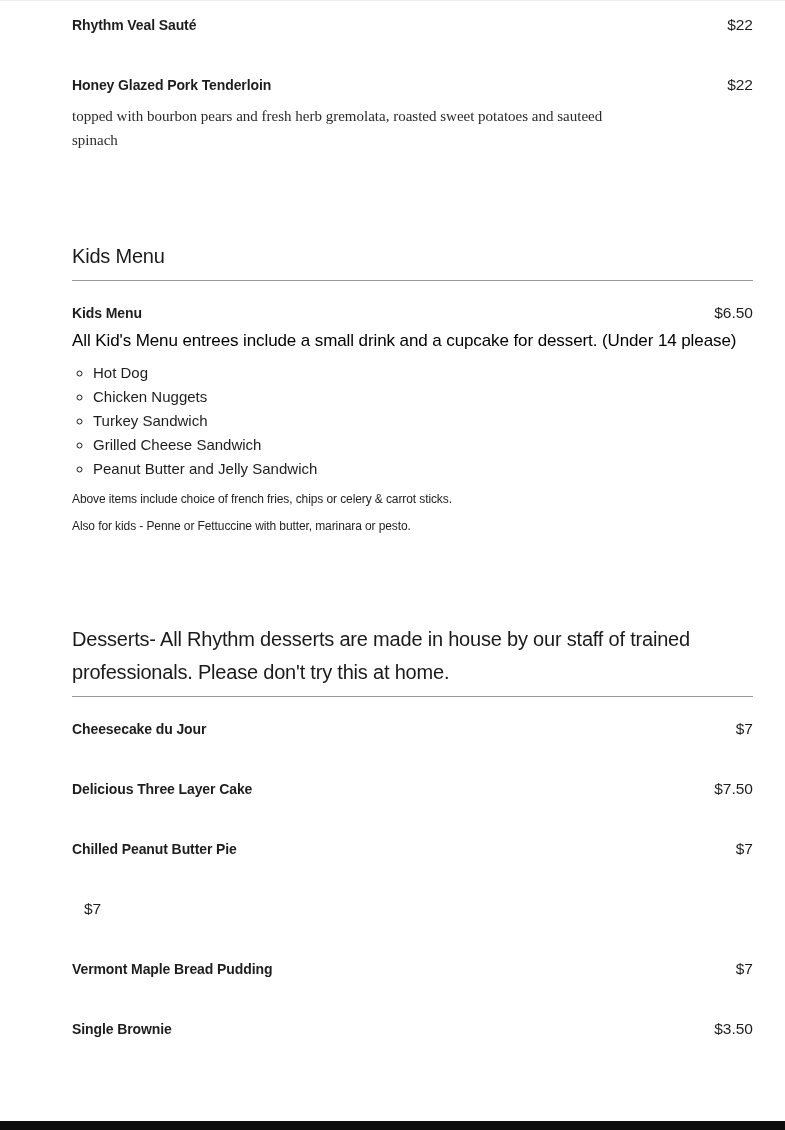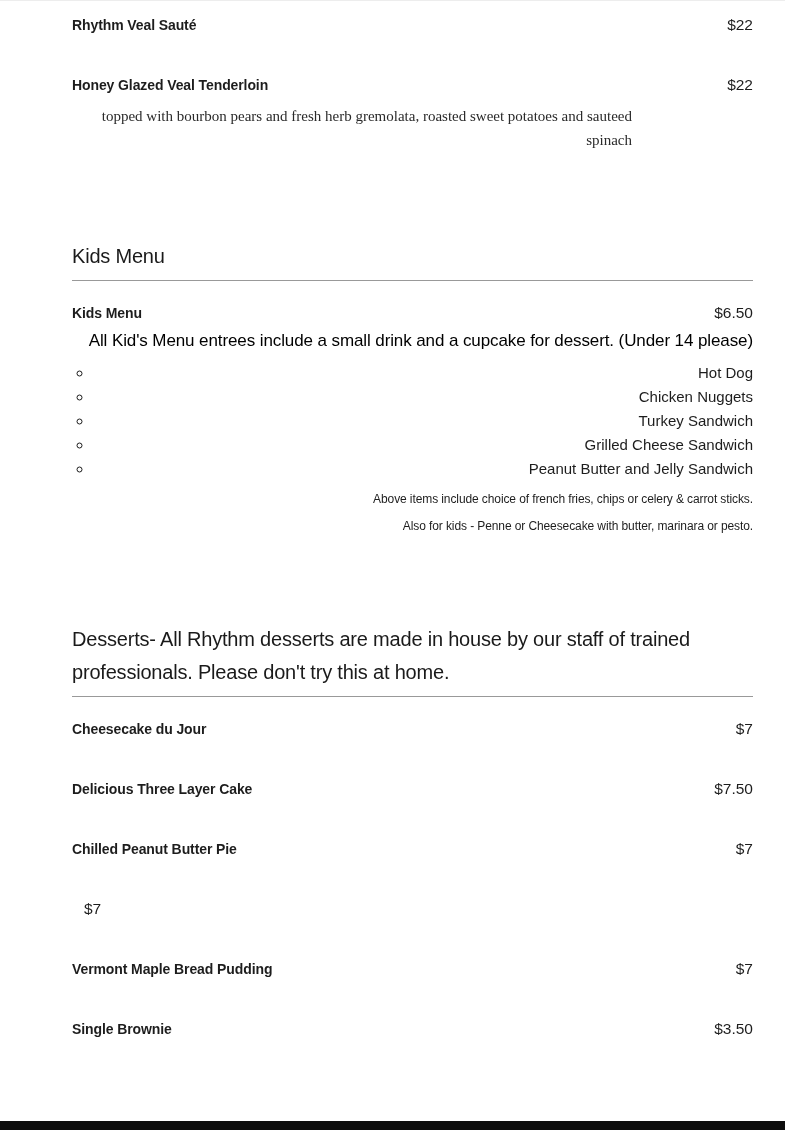--- a/index.html
+++ b/index.html
@@ -15,21 +15,21 @@
     overflow:hidden;
     border-top:1px solid #ededed;
   }
   .content {
     position:absolute;
     left:72px;
     top:14px;
     width:681px;
   }
 
-  .menu-item { margin-bottom:40px;text-align:right; }
+  .menu-item { margin-bottom:40px; }
   .intro .menu-item:last-child { margin-bottom:0; }
 
   .item-row {
     display:flex;
     justify-content:space-between;
     align-items:baseline;
     line-height:20px;
   }
   .item-name {
     font-size:14px;
@@ -110,21 +110,21 @@
   <div class="content">
     <div class="intro" id="intro-items">
         <div class="menu-item">
           <div class="item-row">
             <span class="item-name">Rhythm Veal Sauté</span>
             <span class="item-price">$22</span>
           </div>
         </div>
         <div class="menu-item">
           <div class="item-row">
-            <span class="item-name">Honey Glazed Veal Tenderloin</span>
+            <span class="item-name">Honey Glazed Pork Tenderloin</span>
             <span class="item-price">$22</span>
           </div>
           <p class="item-desc">topped with bourbon pears and fresh herb gremolata, roasted sweet potatoes and sauteed spinach</p>
         </div>
       </div>
     <div id="menu-sections">
         <section class="menu-section">
           <h2 class="section-title">Kids Menu</h2>
           <hr class="section-rule">
           <div class="section-items">
@@ -135,21 +135,21 @@
               </div>
               <p class="item-note">All Kid's Menu entrees include a small drink and a cupcake for dessert. (Under 14 please)</p>
               <ul class="item-list">
                 <li class="list-entry">Hot Dog</li>
                 <li class="list-entry">Chicken Nuggets</li>
                 <li class="list-entry">Turkey Sandwich</li>
                 <li class="list-entry">Grilled Cheese Sandwich</li>
                 <li class="list-entry">Peanut Butter and Jelly Sandwich</li>
               </ul>
               <p class="item-footnote">Above items include choice of french fries, chips or celery &amp; carrot sticks.</p>
-              <p class="item-footnote">Also for kids - Penne or Cheesecake with butter, marinara or pesto.</p>
+              <p class="item-footnote">Also for kids - Penne or Fettuccine with butter, marinara or pesto.</p>
             </div>
           </div>
         </section>
         <section class="menu-section">
           <h2 class="section-title">Desserts- All Rhythm desserts are made in house by our staff of trained professionals. Please don't try this at home.</h2>
           <hr class="section-rule">
           <div class="section-items">
             <div class="menu-item">
               <div class="item-row">
                 <span class="item-name">Cheesecake du Jour</span>

